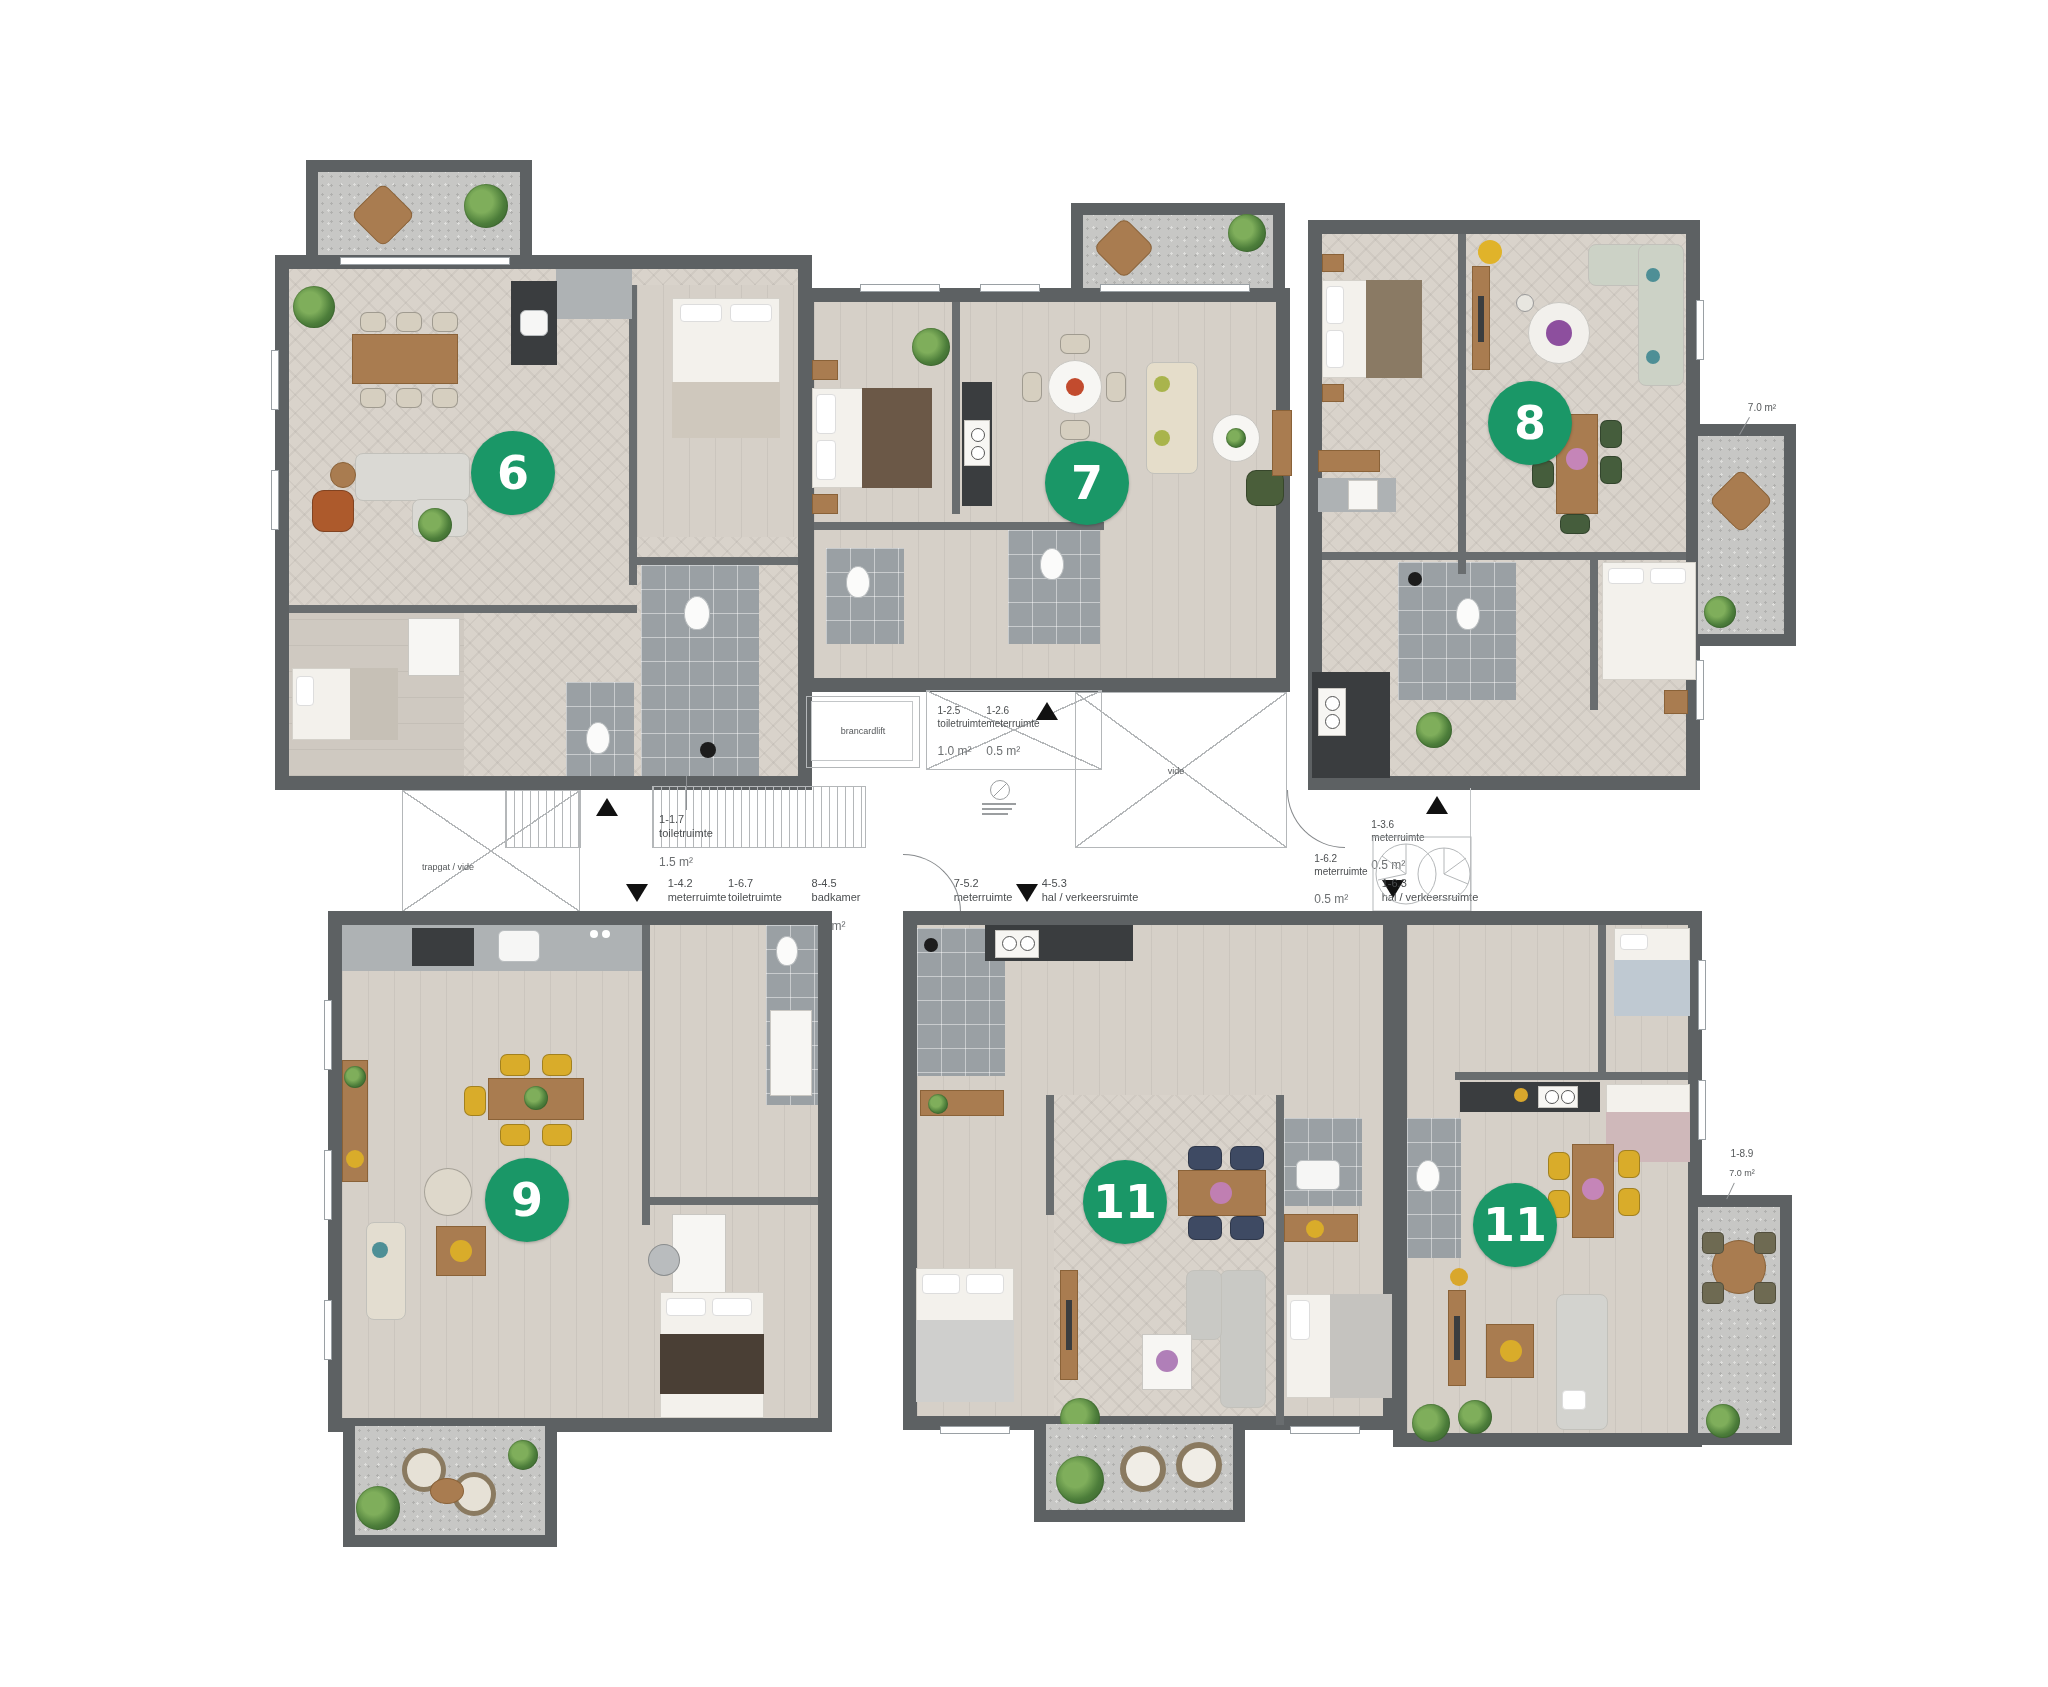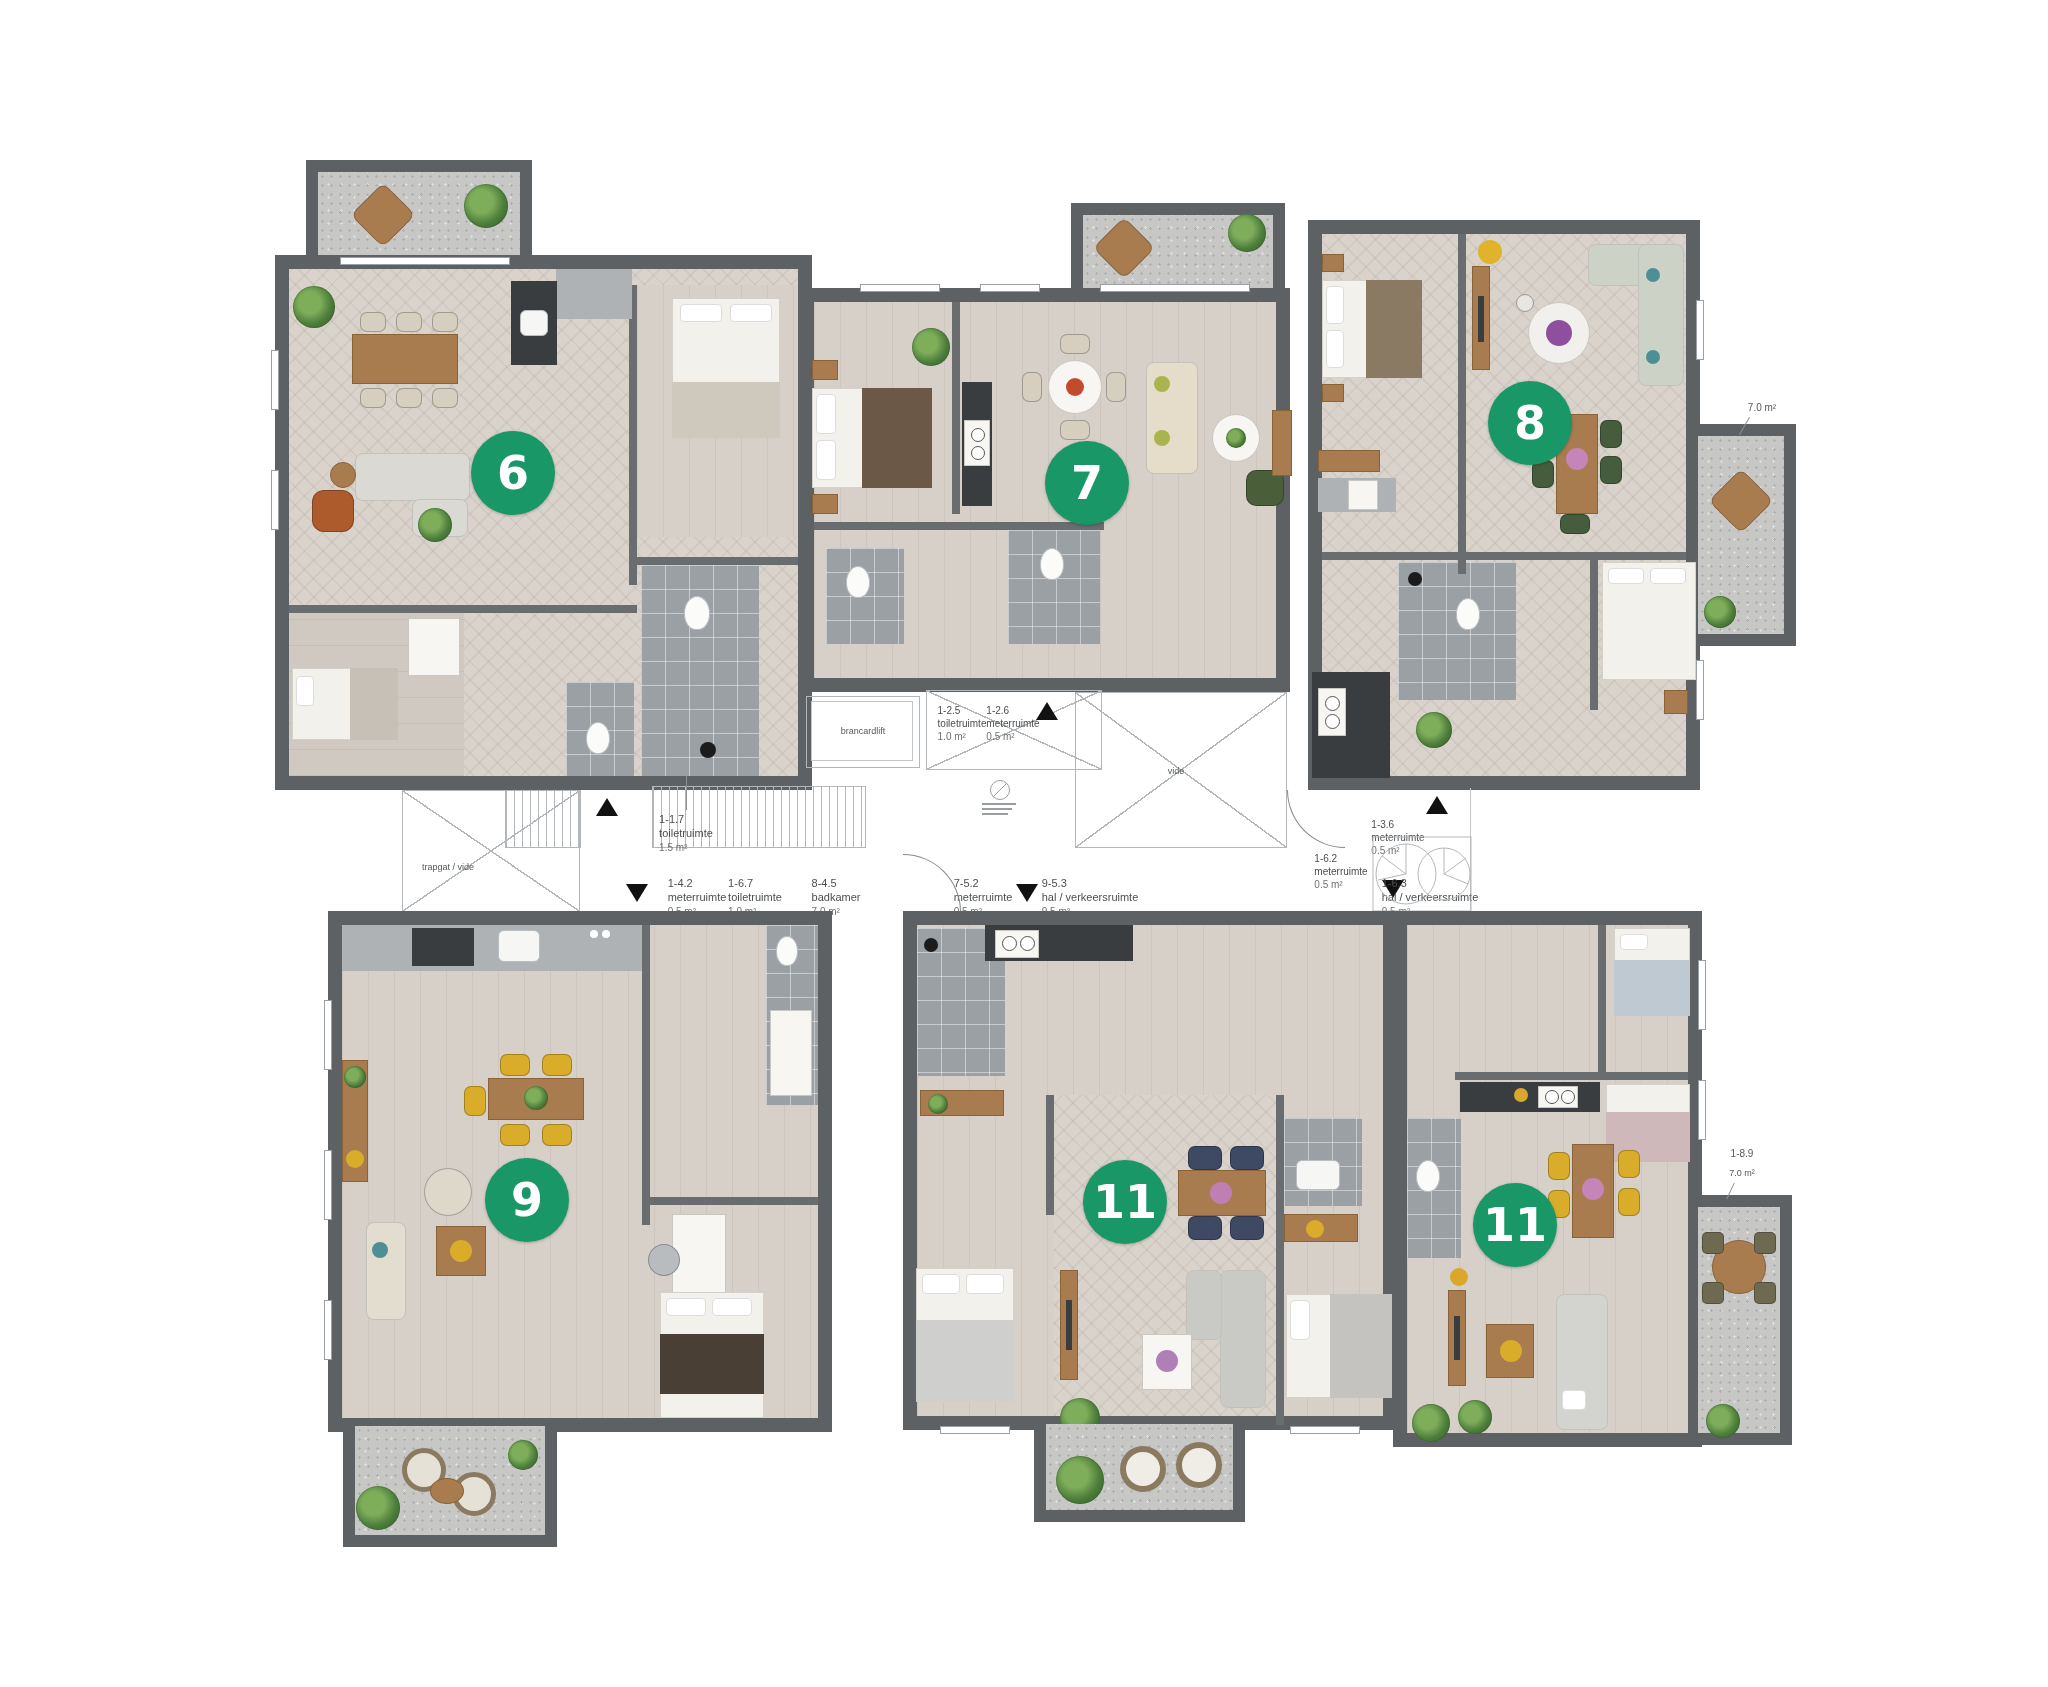--- a/index.html
+++ b/index.html
@@ -50,21 +50,21 @@
     background-image:linear-gradient(to top right,transparent calc(50% - .7px),#b4b7b9 calc(50% - .7px) calc(50% + .7px),transparent calc(50% + .7px)),
                      linear-gradient(to bottom right,transparent calc(50% - .7px),#b4b7b9 calc(50% - .7px) calc(50% + .7px),transparent calc(50% + .7px));}
   .stairs{position:absolute;border:1px solid #b4b7b9;box-sizing:border-box;
     background-image:repeating-linear-gradient(90deg,#b4b7b9 0 1px,transparent 1px 8px);}
   .tri-up{position:absolute;width:0;height:0;border-left:11px solid transparent;
     border-right:11px solid transparent;border-bottom:18px solid #111;}
   .tri-down{position:absolute;width:0;height:0;border-left:11px solid transparent;
     border-right:11px solid transparent;border-top:18px solid #111;}
   .lbl{position:absolute;transform:translateX(-50%);text-align:left;color:#4b4e50;
     font-size:11px;line-height:1.3;white-space:nowrap;}
-  .lbl .area{font-size:10px;color:#6d7072;display:block;margin-top:0;}
+  .lbl .area{font-size:12px;color:#6d7072;display:block;margin-top:14px;}
   .lbl .nm{display:block;}
   .tinytxt{position:absolute;font-size:10px;color:#55585a;transform:translateX(-50%);white-space:nowrap;}
   .leader{position:absolute;background:#8e9194;}
   .arc{position:absolute;border:1px solid #86898c;box-sizing:border-box;background:transparent;}
   
   .badge{position:absolute;width:84px;height:84px;margin:-42px 0 0 -42px;border-radius:50%;
     color:#fff;display:flex;align-items:center;justify-content:center;
     font-size:46px;font-weight:bold;font-family:"DejaVu Sans","Liberation Sans",sans-serif;
     box-shadow:0 1px 3px rgba(0,0,0,.25);}
   .stampbar{position:absolute;background:#9b9ea0;height:2px;}
@@ -312,21 +312,21 @@
       <span class="nm">badkamer</span>
       <span class="area">7.0 m²</span>
     </div>
     <div class="lbl" style="left:983px;top:876px">
       <span class="nm">7-5.2</span>
       <span class="nm">meterruimte</span>
       <span class="area">0.5 m²</span>
     </div>
     <div class="tri-down" style="left:1016px;top:884px"></div>
     <div class="lbl" style="left:1090px;top:876px">
-      <span class="nm">9-5.3</span>
+      <span class="nm">4-5.3</span>
       <span class="nm">hal / verkeersruimte</span>
       <span class="area">9.5 m²</span>
     </div>
     <div class="tri-down" style="left:1382px;top:880px"></div>
     <div class="lbl" style="left:1430px;top:876px">
       <span class="nm">1-6.3</span>
       <span class="nm">hal / verkeersruimte</span>
       <span class="area">9.5 m²</span>
     </div>
 

